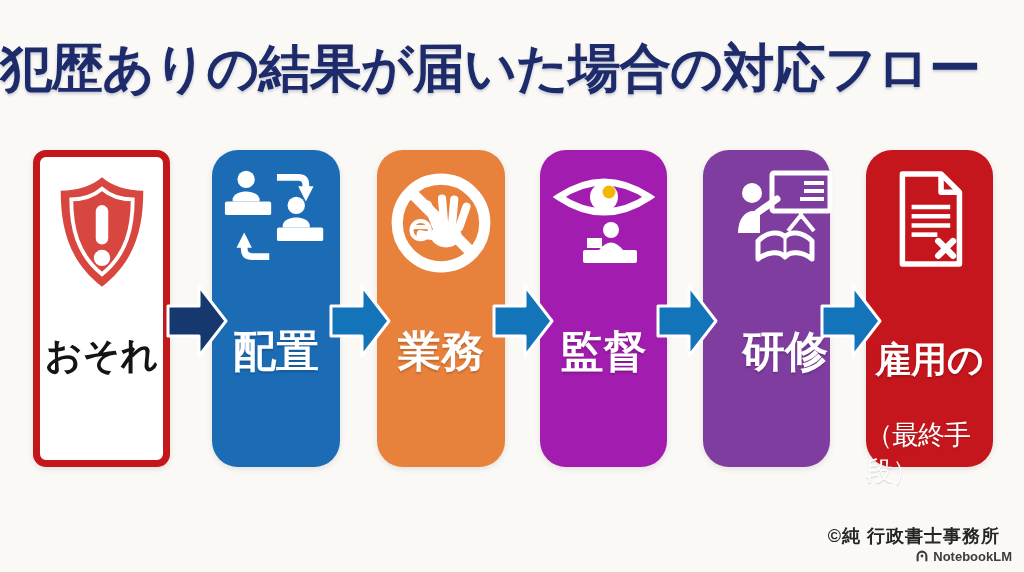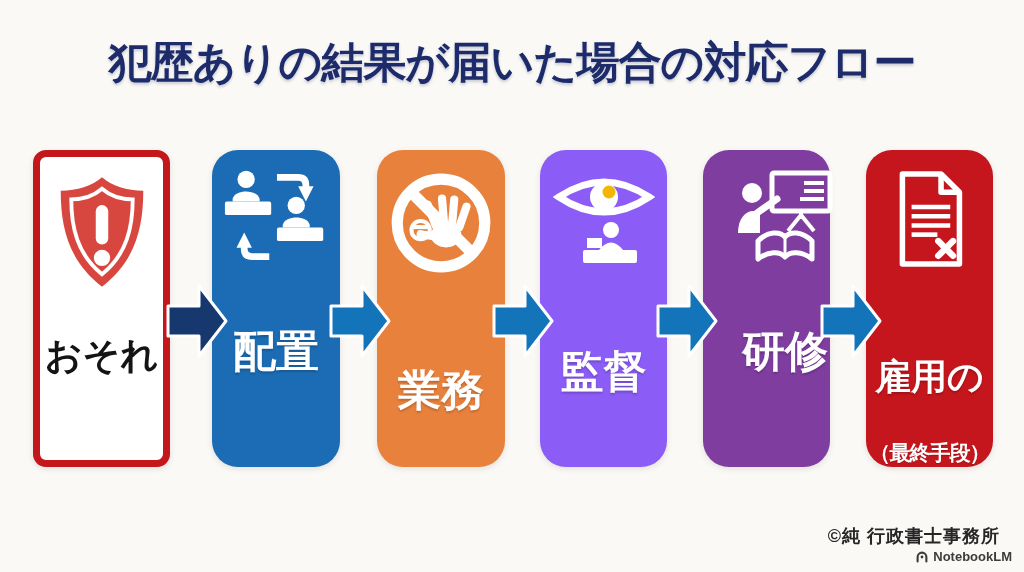--- a/index.html
+++ b/index.html
@@ -4,59 +4,59 @@
 <style>
   html,body{margin:0;padding:0;}
   body{
     width:1024px;height:572px;position:relative;overflow:hidden;
     background:#faf9f6;
     font-family:"Liberation Sans","DejaVu Sans",sans-serif;
   }
   .stage{position:absolute;inset:0;}
   .page-title{
     position:absolute;top:34px;left:0;width:1024px;
-    text-align:center;font-size:43px;font-weight:900;
+    text-align:left;font-size:52px;font-weight:900;
     letter-spacing:-1px;color:#1d2b6b;
     text-shadow:0 2px 3px rgba(20,30,80,0.22);
     white-space:nowrap;
   }
   .step{
     position:absolute;top:150px;height:317px;border-radius:26px;
     box-sizing:border-box;display:flex;flex-direction:column;align-items:center;
     box-shadow:0 2px 6px rgba(0,0,0,0.10);
   }
   .step-1{left:33px;width:137px;border:7px solid #c3171c;}
   .step-2{left:212px;width:128px;}
-  .step-3{left:377px;width:128px;gap:39px;}
+  .step-3{left:377px;width:128px;}
   .step-4{left:540px;width:127px;}
   .step-5{left:703px;width:127px;padding-left:37px;}
   .step-6{left:866px;width:127px;}
   .icon-wrap{display:flex;align-items:flex-start;justify-content:center;}
   .step-1 .icon-wrap{margin-top:16px;height:150px;}
   .step-2 .icon-wrap,.step-3 .icon-wrap,.step-4 .icon-wrap,
   .step-5 .icon-wrap,.step-6 .icon-wrap{margin-top:17px;height:128px;}
   .label{
     font-weight:900;text-align:center;line-height:1.18;
     font-size:43px;white-space:nowrap;
     text-shadow:0 2px 2px rgba(0,0,0,0.18);
     margin-top:31px;
   }
   .step-1 .label{font-size:37px;line-height:1.45;margin-top:6px;text-shadow:none;}
   .step-6 .label{font-size:36px;line-height:1.2;}
-  .label-sub{font-size:21px;font-weight:700;margin-top:5px;letter-spacing:-1px;
+  .label-sub{font-size:27px;font-weight:400;letter-spacing:-1px;
     text-shadow:0 1px 1px rgba(0,0,0,0.18);}
   .arrow{position:absolute;top:283px;width:62px;height:76px;}
   .a-1{left:166px;} .a-2{left:329px;} .a-3{left:492px;} .a-4{left:656px;} .a-5{left:820px;}
   .footer-copyright{
     position:absolute;top:524px;right:24px;
     font-size:18px;font-weight:800;color:#262626;letter-spacing:1px;
   }
   .footer-watermark{
     position:absolute;top:549px;right:12px;
-    display:flex;align-items:center;gap:4px;
+    display:flex;align-items:flex-start;gap:4px;
     font-size:13px;font-weight:700;color:#3c3c3c;
   }
 </style>
 </head>
 <body style="background: rgb(250, 249, 246);">
 
 <div class="stage">
 
   <div class="page-title" style="color: rgb(29, 43, 107);">犯歴ありの結果が届いた場合の対応フロー</div>
 
@@ -109,21 +109,21 @@
         </g>
         <ellipse cx="60" cy="67" rx="15" ry="12" fill="#ffffff"></ellipse>
         <line x1="25" y1="24" x2="86" y2="85" stroke="#ffffff" stroke-width="11"></line>
       </svg>
     </div>
     <div class="label">
       <div>業務</div>
     </div>
   </div>
 
-  <div class="step step-4" style="background: #8b5cf6; color: rgb(255, 255, 255); gap: 20px;">
+  <div class="step step-4" style="background: #a21caf; color: rgb(255, 255, 255);">
     <div class="icon-wrap">
       <svg width="112" height="108" viewBox="0 0 110 108" aria-hidden="true">
         <path d="M10 30 Q55 0 100 30 Q55 60 10 30 Z" fill="none" stroke="#ffffff" stroke-width="7"></path>
         <circle cx="55" cy="30" r="14" fill="#ffffff"></circle>
         <circle cx="60" cy="25" r="6.5" fill="#f2b705"></circle>
         <circle cx="62" cy="63" r="8" fill="#ffffff"></circle>
         <path d="M50 83 Q62 68 74 83 Z" fill="#ffffff"></path>
         <rect x="38" y="71" width="15" height="10" fill="#ffffff"></rect>
         <rect x="34" y="83" width="54" height="13" rx="2" fill="#ffffff"></rect>
       </svg>

